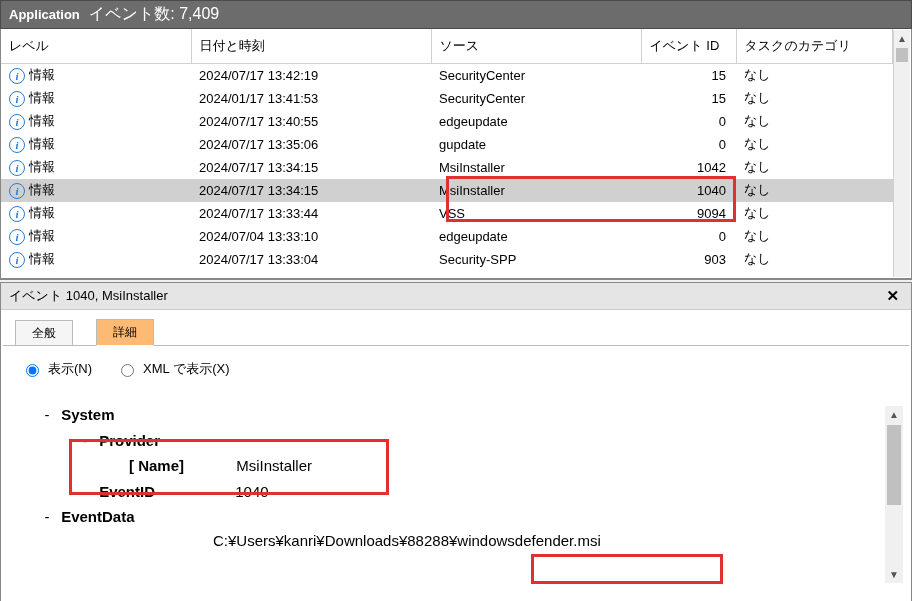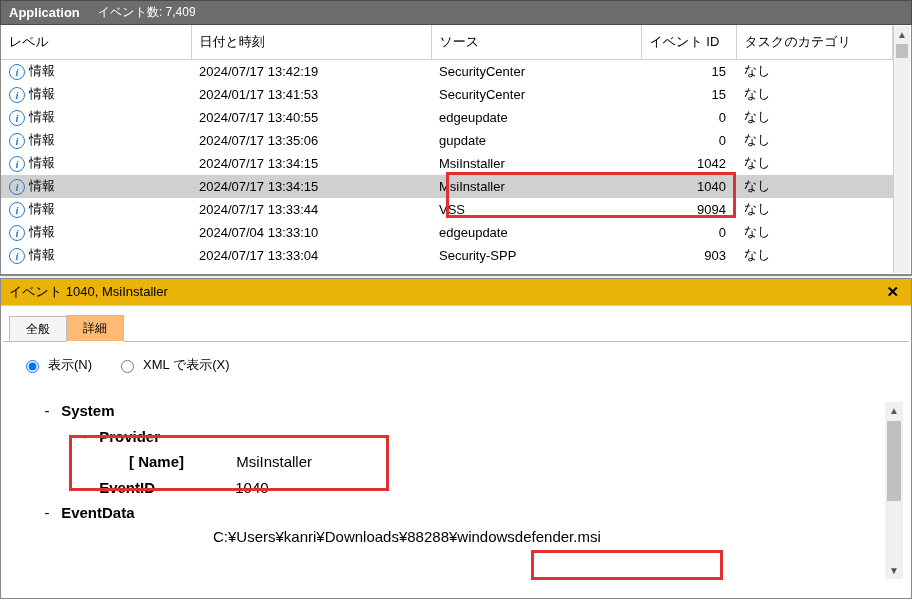--- a/index.html
+++ b/index.html
@@ -16,23 +16,23 @@
     background: #6c6c6c;
     color: #fff;
     display: flex;
     align-items: center;
     padding: 3px 8px;
     font-size: 13px;
     font-weight: 600;
     border: 1px solid #4a4a4a;
   }
   .titlebar .count {
-    margin-left: 18px;
+    margin-left: 9px;
     font-weight: 400;
-    font-size: 12px;
+    font-size: 16px;
   }
   .top-pane {
     position: relative;
     border: 1px solid #888;
     border-top: none;
     height: 250px;
     background: #fff;
   }
   .scrollbar-v {
     position: absolute;
@@ -109,38 +109,39 @@
     border-bottom: 1px solid #888;
   }
   .detail-pane {
     position: relative;
     border: 1px solid #888;
     border-top: none;
     height: 320px;
     background: #fff;
   }
   .detail-header {
-    background: #eab308;
+    background: #e5e5e5;
     border-bottom: 1px solid #ccc;
     padding: 4px 8px;
     font-size: 13px;
     display: flex;
     align-items: center;
     justify-content: space-between;
   }
   .close-x {
     font-size: 15px;
     font-weight: bold;
     cursor: pointer;
     padding: 0 4px;
   }
   .tabstrip {
     display: flex;
     align-items: flex-end;
-    padding: 8px 14px 0 8px;
+    padding: 8px 14px 0 14px;
+    gap: 24px;
   }
   .tab {
     padding: 4px 16px;
     border: 1px solid #bbb;
     border-bottom: none;
     font-size: 12px;
     margin-right: -1px;
     cursor: pointer;
     background: #f5f5f5;
     position: relative;

